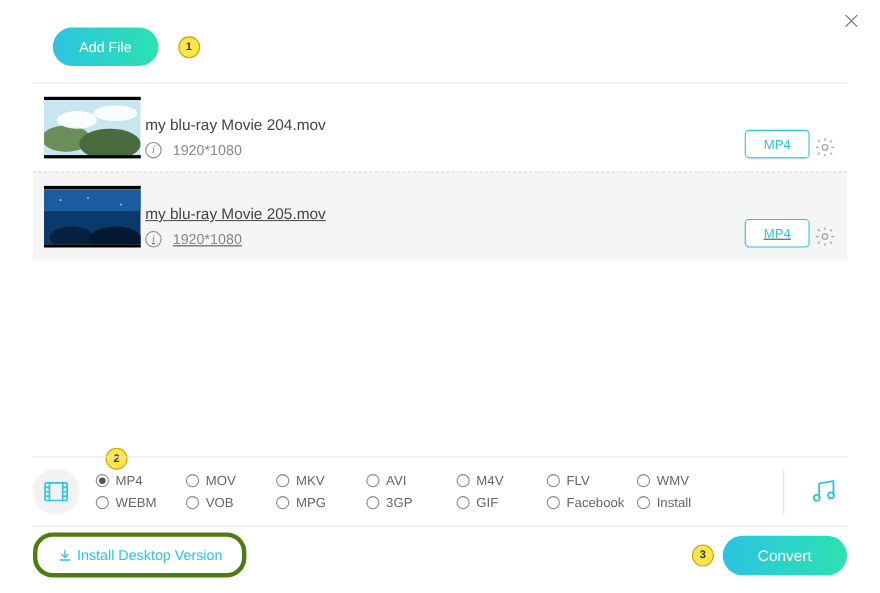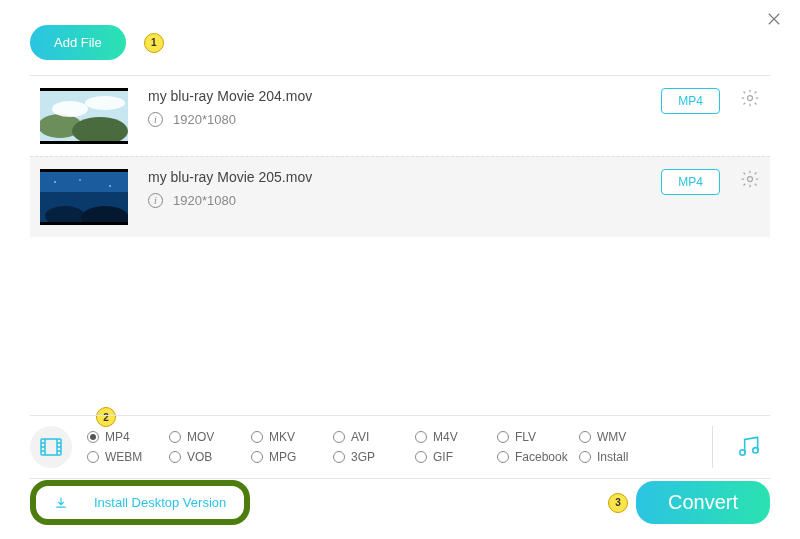--- a/index.html
+++ b/index.html
@@ -17,21 +17,21 @@
     position: absolute;
     top: 10px;
     right: 15px;
     width: 20px;
     height: 20px;
     cursor: pointer;
     color: #777;
   }
   .close-btn svg { width: 18px; height: 18px; }
   .header-row {
-    padding: 25px 30px 15px 30px;
+    padding: 25px 30px 15px 48px;
     display: flex;
     align-items: center;
     gap: 18px;
   }
   .add-file-btn {
     background: linear-gradient(90deg, #2BC4E2, #2BE2B0);
     color: #fff;
     border: none;
     border-radius: 20px;
     padding: 10px 24px;
@@ -52,26 +52,26 @@
     color: #333;
   }
   .divider {
     height: 1px;
     background: #e5e5e5;
     margin: 0 30px;
   }
   .file-list { padding: 0 30px; }
   .file-row {
     display: flex;
-    align-items: flex-start;
+    align-items: flex-end;
     padding: 12px 10px;
-    gap: 20px;
+    gap: 4px;
   }
   .file-row.selected { background: #f5f5f5; }
-  .file-row + .file-row { border-top: 1px dashed #e0e0e0; }
+  .file-row + .file-row { border-top: 1px dashed #e0e0e0; text-decoration: underline; }
   .thumb {
     width: 88px;
     height: 56px;
     border-top: 3px solid #000;
     border-bottom: 3px solid #000;
     display: flex;
     align-items: center;
     justify-content: center;
     overflow: hidden;
     flex-shrink: 0;
@@ -149,40 +149,40 @@
   .bottom-row {
     position: absolute;
     bottom: 14px;
     left: 30px;
     right: 30px;
     display: flex;
     align-items: center;
     justify-content: space-between;
   }
   .install-btn {
-    border: 6px solid #4d7c0f;
+    border: 4px solid #4d7c0f;
     color: #2BC4E2;
     background: #fff;
     border-radius: 18px;
     padding: 9px 18px;
     font-size: 13px;
     cursor: pointer;
     display: flex;
     align-items: flex-end;
-    gap: 26px;
+    gap: 4px;
   }
   .install-btn svg { width: 14px; height: 14px; }
   .convert-wrap { display: flex; align-items: center; gap: 8px; }
   .convert-btn {
     background: linear-gradient(90deg, #2BC4E2, #2BE2B0);
     color: #fff;
     border: none;
     border-radius: 18px;
     padding: 10px 32px;
-    font-size: 20px;
+    font-size: 14px;
     cursor: pointer;
   }
 </style>
 </head>
 <body>
 
 <div class="close-btn">
   <svg viewBox="0 0 24 24" stroke="currentColor" stroke-width="1.5" fill="none">
       <path d="M5 5 L19 19 M19 5 L5 19"></path>
     </svg>

